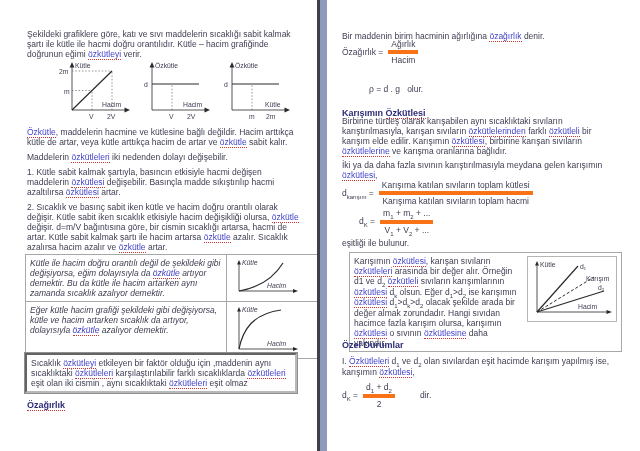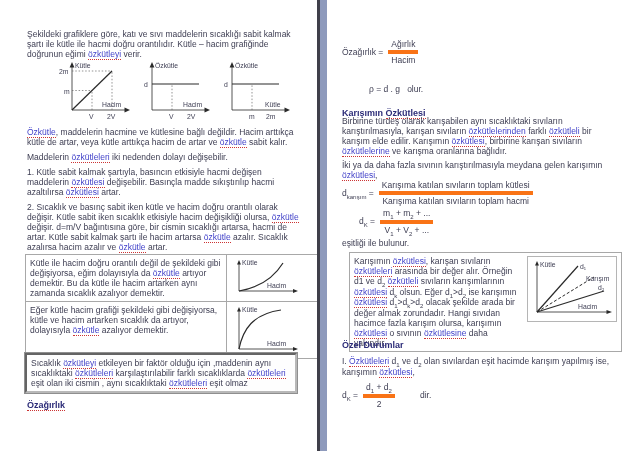--- a/index.html
+++ b/index.html
@@ -99,21 +99,21 @@
         <text x="33" y="61">m</text>
         <text x="50" y="61">2m</text>
       </svg>
     </div>
 
     <p class="blk" style="left:27px;top:127px;width:272px;"><span class="hl">Özkütle</span><span>, maddelerin hacmine ve kütlesine bağlı değildir. Hacim arttıkça kütle de artar, veya kütle arttıkça hacim de artar ve </span><span class="hl">özkütle</span><span> sabit kalır.</span></p>
     <p class="blk" style="left:27px;top:152px;width:272px;"><span>Maddelerin </span><span class="hl">özkütleleri</span><span> iki nedenden dolayı değişebilir.</span></p>
     <p class="blk" style="left:27px;top:167px;width:272px;"><span>1. Kütle sabit kalmak şartıyla, basıncın etkisiyle hacmi değişen maddelerin </span><span class="hl">özkütlesi</span><span> değişebilir. Basınçla madde sıkıştırılıp hacmi azaltılırsa </span><span class="hl">özkütlesi</span><span> artar.</span></p>
     <p class="blk" style="left:27px;top:202px;width:272px;"><span>2. Sıcaklık ve basınç sabit iken kütle ve hacim doğru orantılı olarak değişir. Kütle sabit iken sıcaklık etkisiyle hacim değişikliği olursa, </span><span class="hl">özkütle</span><span> değişir. d=m/V bağıntısına göre, bir cismin sıcaklığı artarsa, hacmi de artar. Kütle sabit kalmak şartı ile hacim artarsa </span><span class="hl">özkütle</span><span> azalır. Sıcaklık azalırsa hacim azalır ve </span><span class="hl">özkütle</span><span> artar.</span></p>
 
-    <table class="gtable blk" style="left:25px;top:254px;width:300px;">
+    <table class="gtable blk" style="left:25px;top:254px;width:300px;font-style:italic;">
       <tbody>
           <tr>
         <td style="width:192px;"><span>Kütle ile hacim doğru orantılı değil de şekildeki gibi değişiyorsa, eğim dolayısıyla da </span><span class="hl">özkütle</span><span> artıyor demektir. Bu da kütle ile hacim artarken aynı zamanda sıcaklık azalıyor demektir.</span></td>
         <td class="gcell">
           <svg class="gsvg" width="72" height="40">
             <line x1="10" y1="34" x2="10" y2="5"></line>
                 <polygon points="10,3 8,7.5 12,7.5"></polygon>
             <line x1="10" y1="34" x2="66" y2="34"></line>
                 <polygon points="69,34 64,32 64,36"></polygon>
             <path class="data" d="M10,34 C28,31 44,22 54,6"></path>
@@ -142,20 +142,21 @@
     <div class="note-box blk" style="left:25px;top:353px;width:260px;"><span>Sıcaklık </span><span class="hl">özkütleyi</span><span> etkileyen bir faktör olduğu için ,maddenin aynı sıcaklıktaki </span><span class="hl">özkütleleri</span><span> karşılaştırılabilir farklı sıcaklıklarda </span><span class="hl">özkütleleri</span><span> eşit olan iki cismin , aynı sıcaklıktaki </span><span class="hl">özkütleleri</span><span> eşit olmaz</span></div>
 
     <div class="heading blk" style="left:27px;top:400px;"><span class="hlu">Özağırlık</span></div>
   </div>
 
   <div class="divider-dark"></div>
   <div class="divider-light"></div>
 
   <div class="page page-right">
 
+    <p class="blk" style="left:15px;top:31px;width:270px;"><span>Bir maddenin birim hacminin ağırlığına </span><span class="hl">özağırlık</span><span> denir.</span></p>
 
     <div class="formula blk" style="left:15px;top:39px;">
       <span>Özağırlık =</span>
       <span class="frac">
         <span class="num">Ağırlık</span>
         <span class="den">Hacim</span>
       </span>
     </div>
 
     <p class="blk pre" style="left:42px;top:84px;">ρ = d . g   olur.</p>

